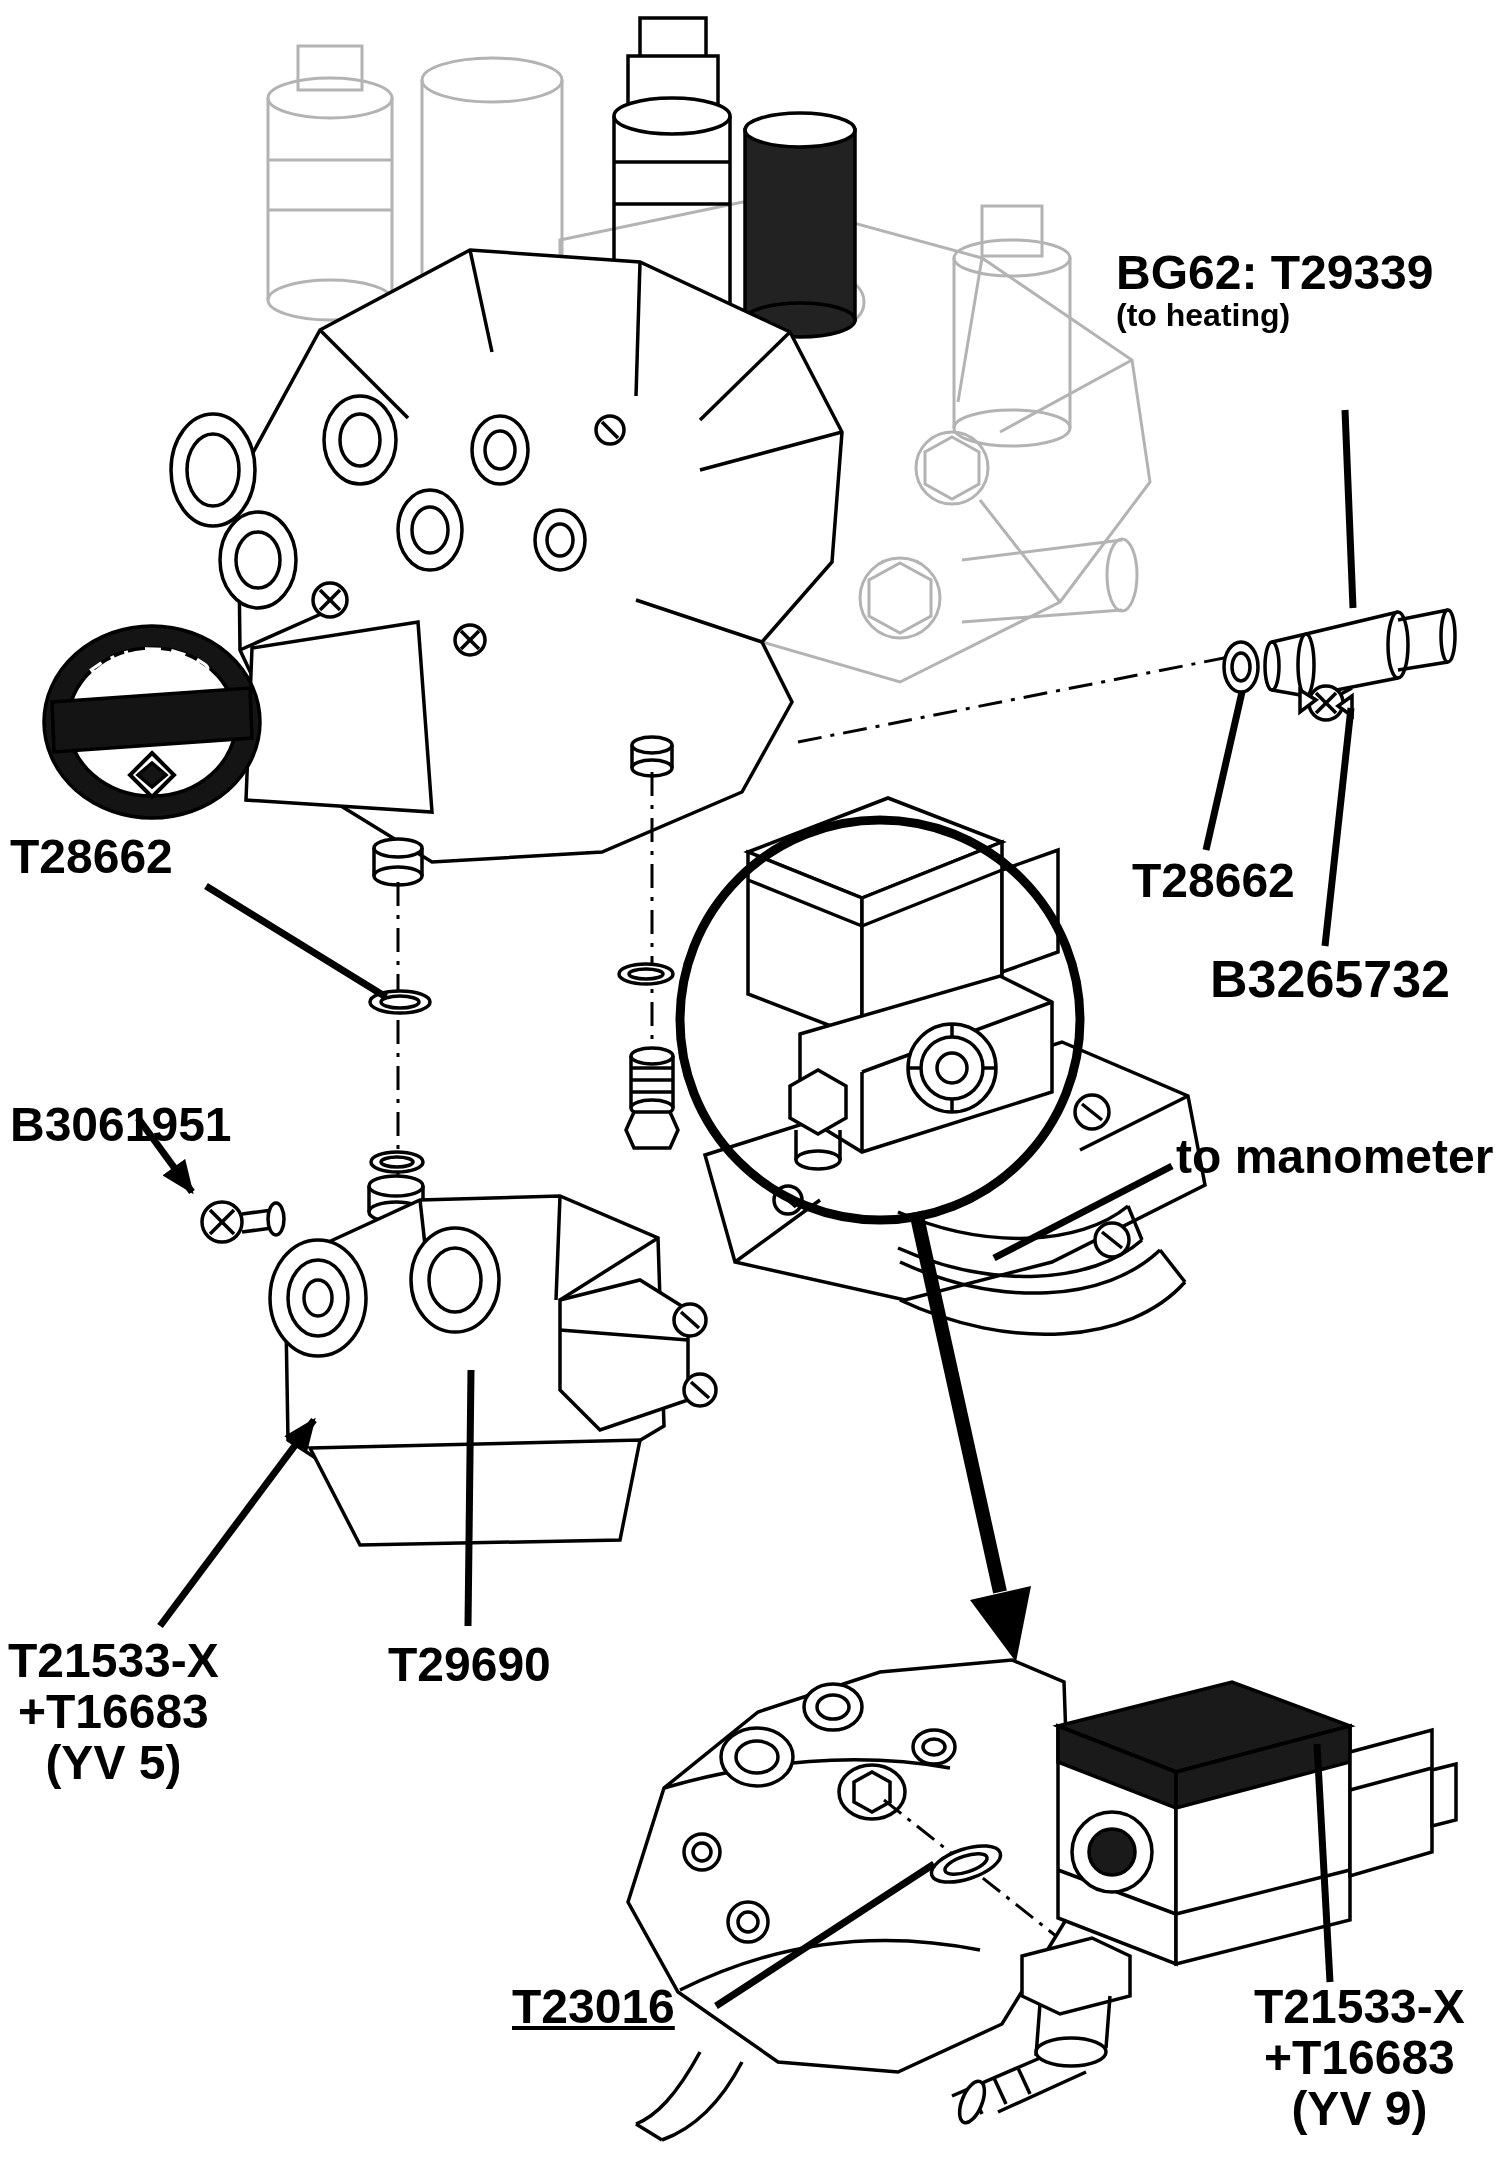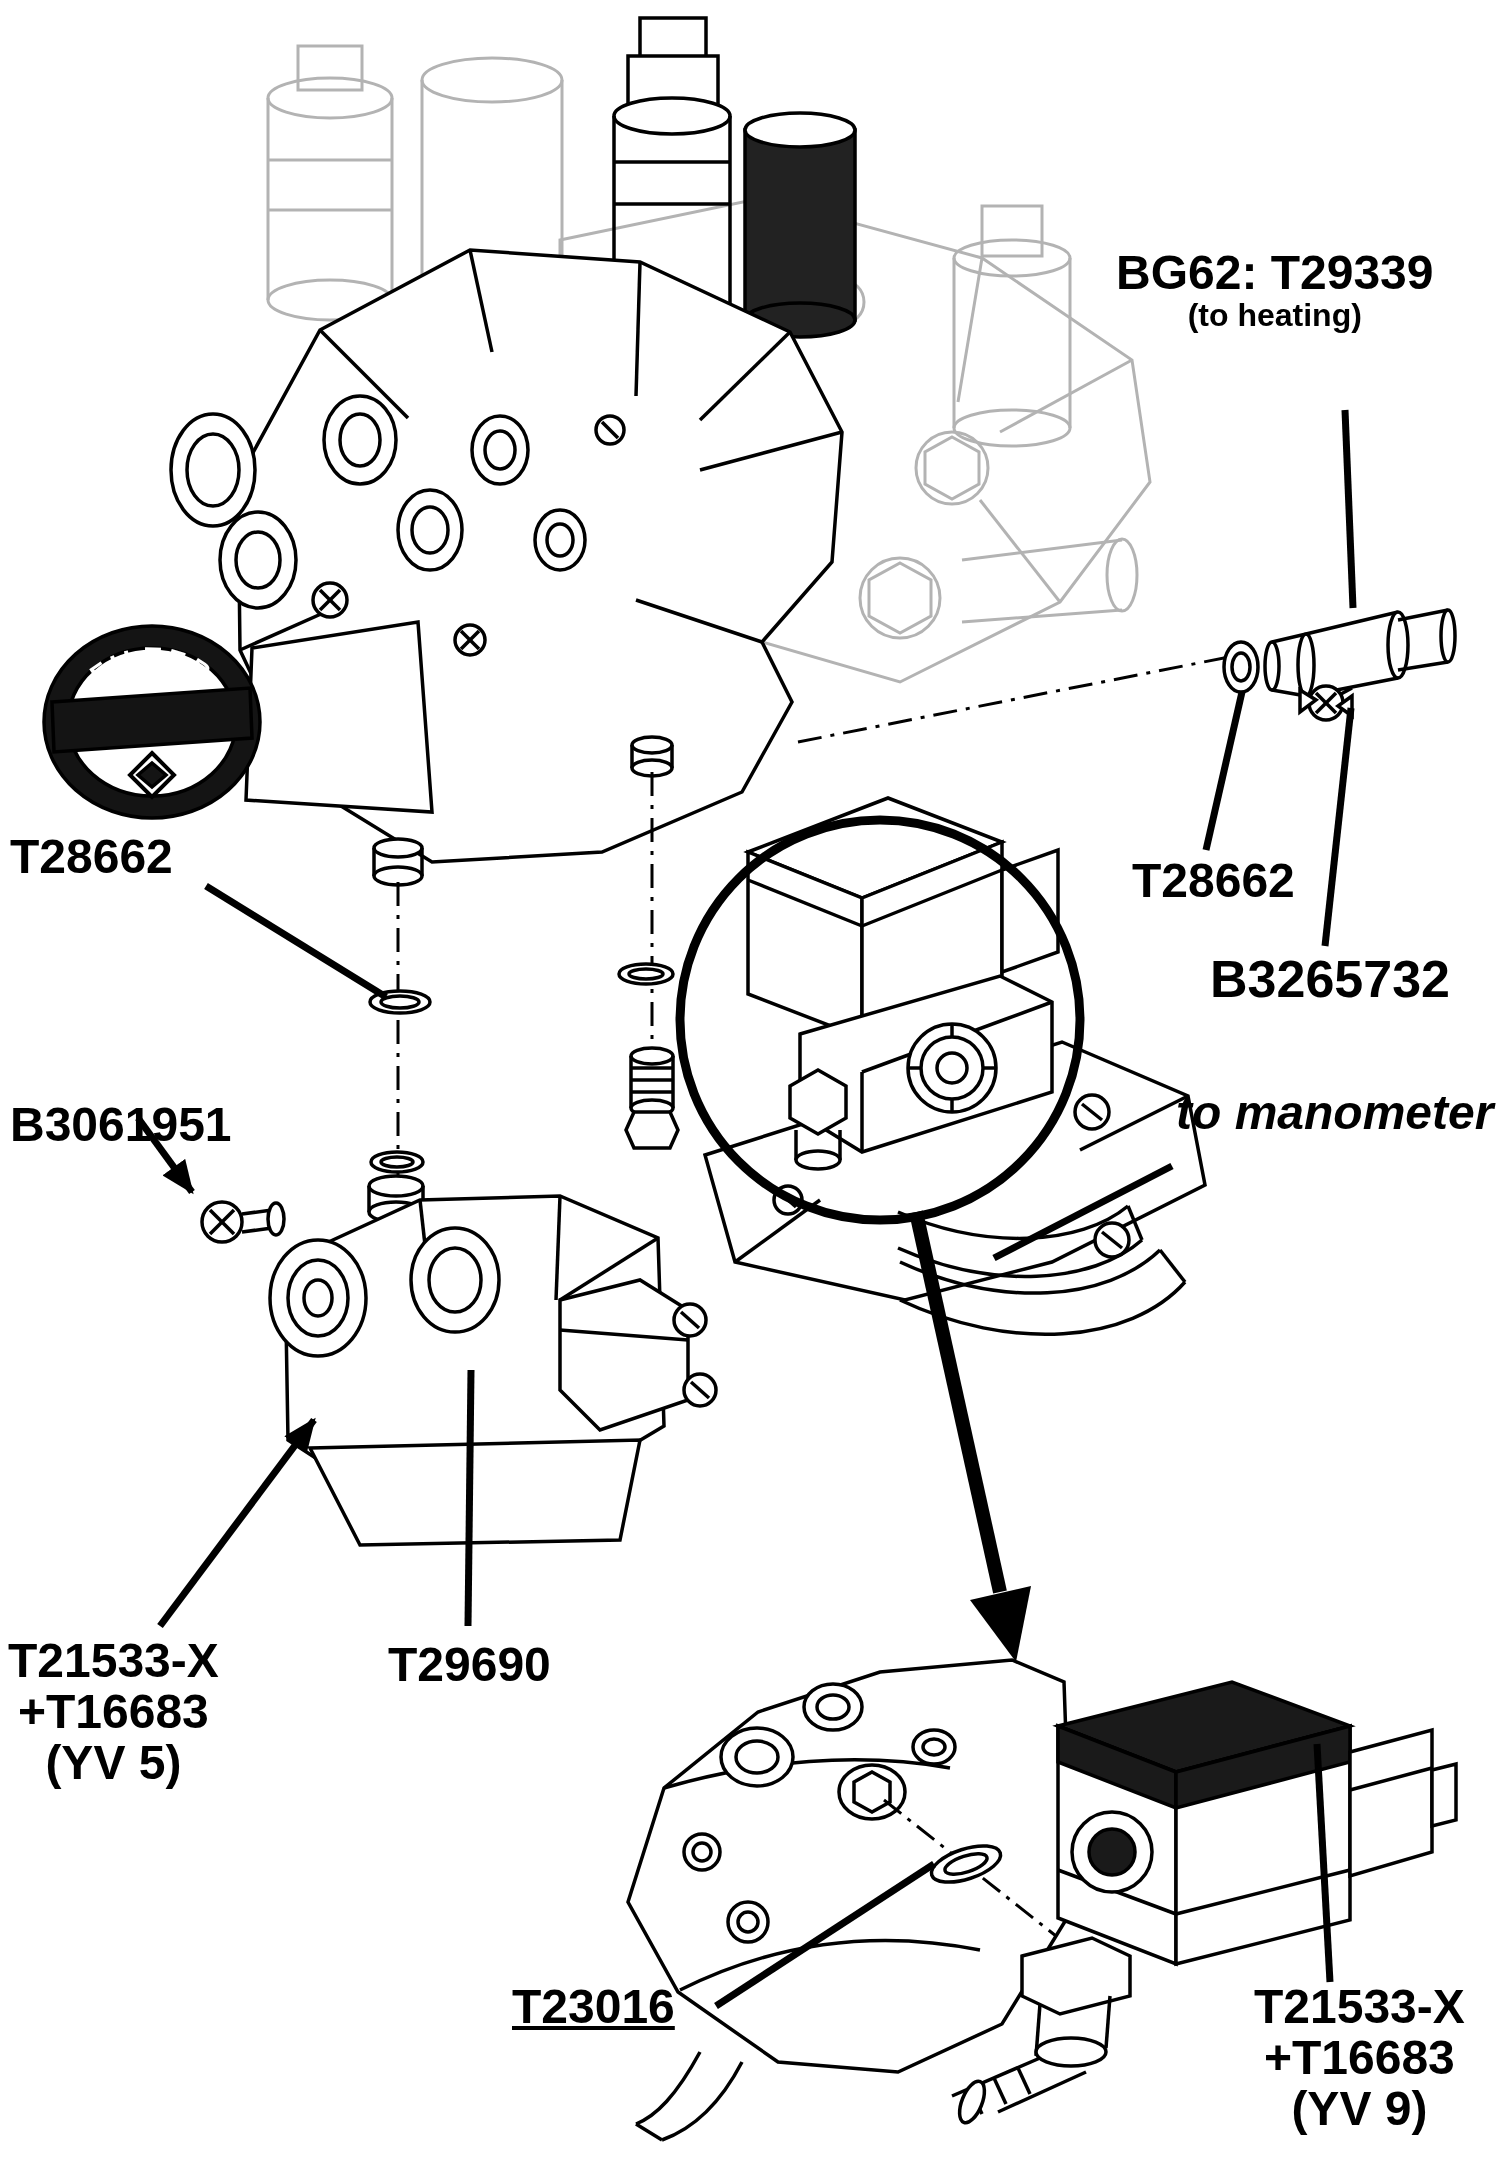--- a/index.html
+++ b/index.html
@@ -324,34 +324,34 @@
     <line x1="1351" y1="708" x2="1325" y2="946"></line>
     <line x1="138" y1="1118" x2="192" y2="1192" marker-end="url(#mArrow)"></line>
     <line x1="1172" y1="1166" x2="994" y2="1258"></line>
     <line x1="160" y1="1626" x2="314" y2="1420" marker-end="url(#mArrow)"></line>
     <line x1="468" y1="1626" x2="471" y2="1370"></line>
     <line x1="716" y1="2006" x2="934" y2="1864"></line>
     <line x1="1330" y1="1982" x2="1317" y2="1744"></line>
   </g>
 </svg>
 
-  <div class="lbl" style="left:1116px;top:248px;text-align:center;font-size:48px;">
+  <div class="lbl" style="left:1116px;top:248px;text-align:left;font-size:48px;">
     <div>BG62: T29339</div>
     <div style="font-size:32px;">(to heating)</div>
   </div>
 
   <div class="lbl" style="left:10px;top:832px;">T28662</div>
 
   <div class="lbl" style="left:1132px;top:856px;">T28662</div>
 
   <div class="lbl" style="left:1210px;top:952px;font-size:52px;">B3265732</div>
 
   <div class="lbl" style="left:10px;top:1100px;">B3061951</div>
 
-  <div class="lbl" style="left:1176px;top:1088px;font-style:italic;">to manometer</div>
+  <div class="lbl" style="left:1176px;top:1132px;">to manometer</div>
 
   <div class="lbl" style="left:8px;top:1636px;text-align:center;">
     <div>T21533-X</div>
     <div>+T16683</div>
     <div>(YV 5)</div>
   </div>
 
   <div class="lbl" style="left:388px;top:1640px;">T29690</div>
 
   <div class="lbl" style="left:512px;top:1982px;text-decoration:underline;">T23016</div>

